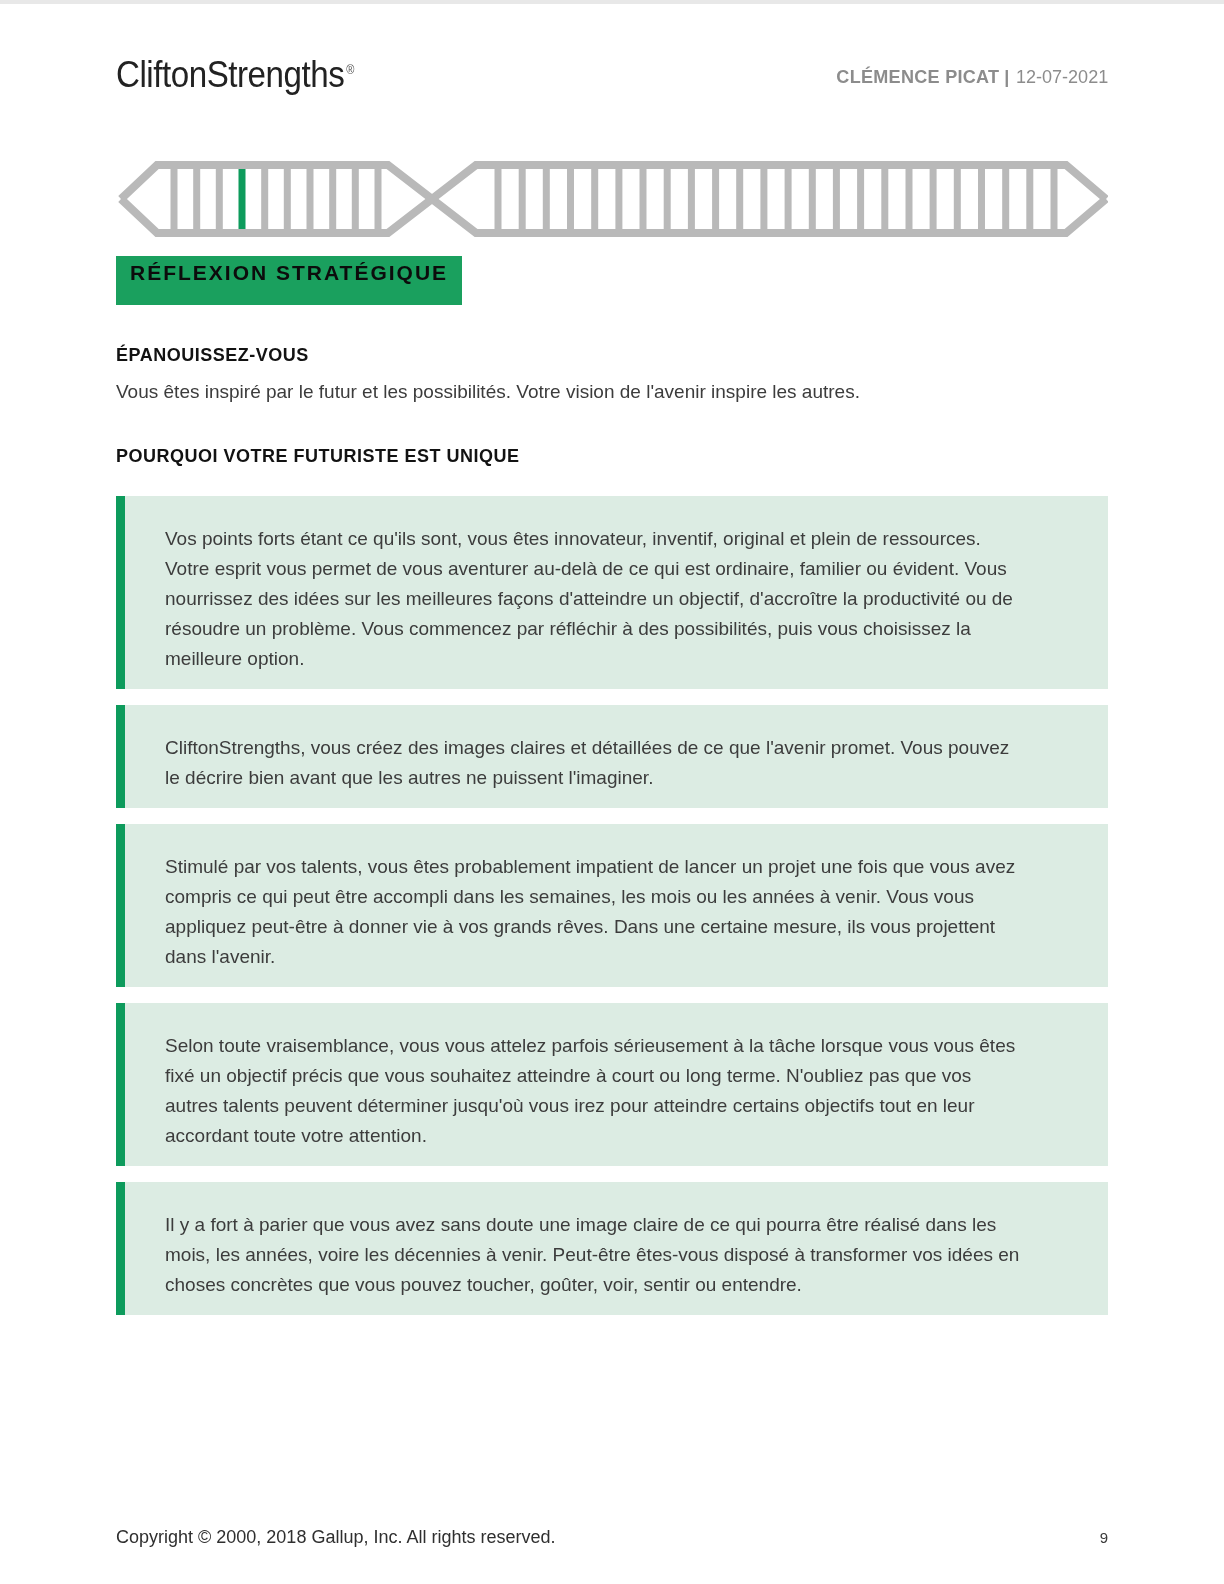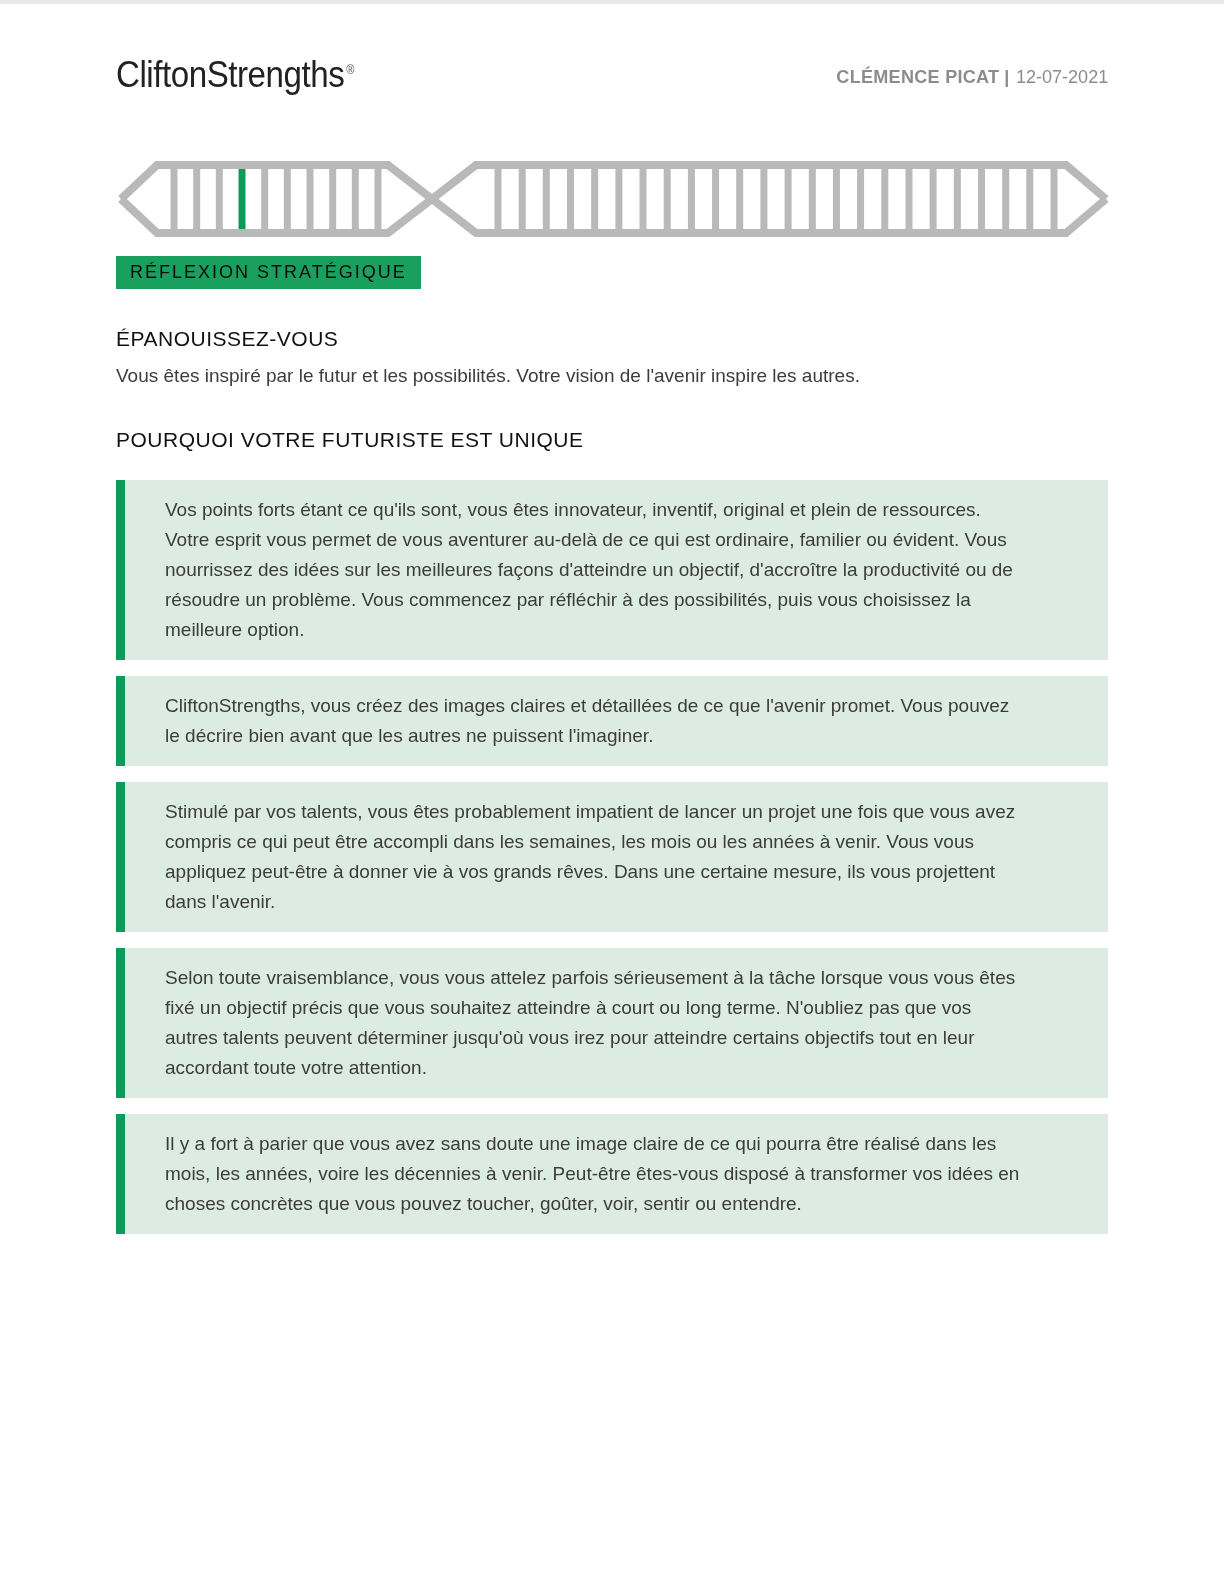--- a/index.html
+++ b/index.html
@@ -33,49 +33,49 @@
   .header-meta .sep  { font-weight:700; margin:0 7px 0 5px; }
   .header-meta .date { font-weight:400; }
 
   
   .dna { margin-top:62px; height:84px; }
   .dna svg { display:block; }
 
   
   .badge {
     display:inline-block; margin-top:14px;
-    padding:7px 14px 7px 14px;
-    font-size:18px; font-weight:400; letter-spacing:2px;
+    padding:7px 14px 23px 14px;
+    font-size:21px; font-weight:700; letter-spacing:2px;
     color:#0c0c0c; line-height:19px;
   }
   .title {
     margin:14px 0 0 0;
     font-size:52px; font-weight:400; letter-spacing:4px;
     color:#212121; line-height:56px;
   }
 
   
   .section-heading {
     margin-top:40px;
-    font-size:21px; font-weight:400; letter-spacing:0.5px;
+    font-size:18px; font-weight:700; letter-spacing:0.5px;
     color:#121212; line-height:20px;
   }
   .section-body {
     margin-top:13px;
     font-size:19px; line-height:28px; color:#3c3c3c;
   }
   .section-body.italic {
     font-style:italic; color:#454545; max-width:900px; line-height:29px;
   }
 
   
   .boxes { margin-top:30px; }
   .insight-box {
     margin-bottom:16px;
-    padding:15px 82px 15px 40px;
+    padding:28px 82px 15px 40px;
     font-size:19px; line-height:30px; color:#3c3c3c;
   }
   .insight-box p { margin:0; }
 
   
   .footer {
     position:absolute; left:116px; right:116px; bottom:40px;
     display:flex; justify-content:space-between; align-items:baseline;
     font-size:18px; color:#2f2f2f;
   }
@@ -163,13 +163,17 @@
         <div class="insight-box" style="background: rgb(220, 236, 227); border-left: 9px solid rgb(13, 155, 92);">
           <p>Selon toute vraisemblance, vous vous attelez parfois sérieusement à la tâche lorsque vous vous êtes fixé un objectif précis que vous souhaitez atteindre à court ou long terme. N'oubliez pas que vos autres talents peuvent déterminer jusqu'où vous irez pour atteindre certains objectifs tout en leur accordant toute votre attention.</p>
         </div>
         <div class="insight-box" style="background: rgb(220, 236, 227); border-left: 9px solid rgb(13, 155, 92);">
           <p>Il y a fort à parier que vous avez sans doute une image claire de ce qui pourra être réalisé dans les mois, les années, voire les décennies à venir. Peut-être êtes-vous disposé à transformer vos idées en choses concrètes que vous pouvez toucher, goûter, voir, sentir ou entendre.</p>
         </div>
       </div>
 
   </div>
 
+  <footer class="footer">
+    <span>Copyright © 2000, 2018 Gallup, Inc. All rights reserved.</span>
+    <span class="page-num">9</span>
+  </footer>
 </div>
 
 </body></html>

